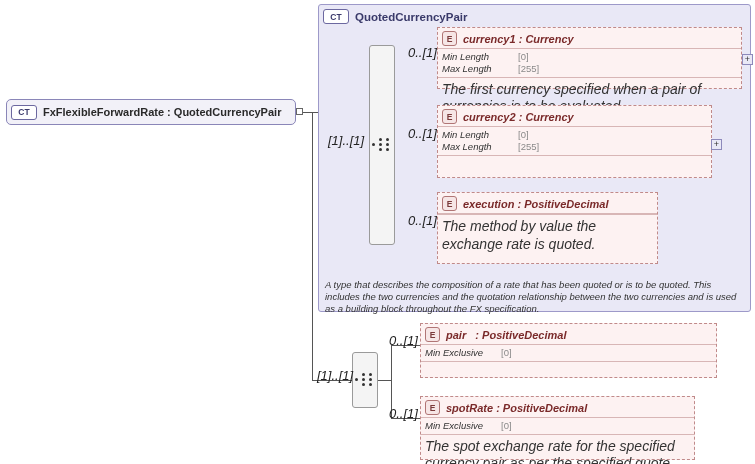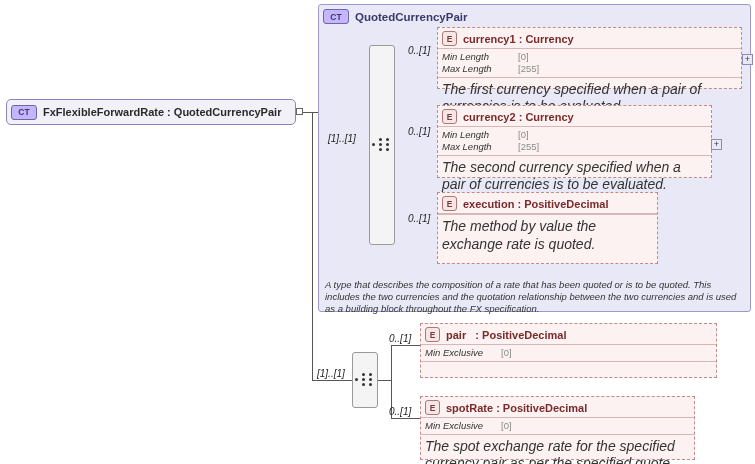--- a/index.html
+++ b/index.html
@@ -37,21 +37,21 @@
     display: inline-flex;
     align-items: center;
     justify-content: center;
     font-size: 8.5px;
     font-weight: bold;
     border-radius: 3px;
     box-sizing: border-box;
   }
   .badge-ct {
     width: 26px; height: 15px;
-    background: #c4b5fd;
+    background: #ffffff;
     border: 1px solid #6c68a0;
     color: #3b3a6b;
   }
   .badge-e {
     width: 15px; height: 15px;
     background: #f6e6e6;
     border: 1px solid #b07575;
     color: #7a3a3a;
   }
   .root-label {
@@ -122,20 +122,21 @@
   .el-head {
     display: flex;
     align-items: center;
     padding: 3px 4px 2px 4px;
   }
   .el-name {
     margin-left: 6px;
     font-size: 11px;
     font-weight: bold;
     color: #7a2a2a;
+    font-style: italic;
   }
   .el-sep {
     height: 1px;
     background: #d8b6b6;
     margin: 0;
   }
   .facets {
     padding: 2px 4px 2px 4px;
     font-size: 9.5px;
   }
@@ -168,21 +169,21 @@
     border: 1px solid #8d89bb;
     box-sizing: border-box;
     font-size: 9px;
     line-height: 9px;
     text-align: center;
     color: #333;
   }
 
   
   .card {
-    font-size: 10px;
+    font-size: 13px;
     font-style: italic;
     color: #222;
     white-space: nowrap;
   }
 
   
   .line-h, .line-v {
     background: #555;
   }
   .line-h { height: 1px; }
@@ -296,21 +297,20 @@
       <div class="facet-row">
         <span class="facet-name">Min Length</span>
         <span class="facet-val">[0]</span>
       </div>
       <div class="facet-row">
         <span class="facet-name">Max Length</span>
         <span class="facet-val">[255]</span>
       </div>
     </div>
     <div class="el-sep"></div>
-    <div class="el-doc">The second currency specified when a pair of currencies is to be evaluated.</div>
   </div>
   <div class="abs plus-box" style="left:711px; top:139px;">+</div>
 
   <div class="abs el-box" style="left:437px; top:192px; width:221px; height:72px;">
     <div class="el-head">
       <span class="badge badge-e">E</span>
       <span class="el-name"><span>execution</span> <span>: PositiveDecimal</span></span>
     </div>
     <div class="el-sep"></div>
     <div class="el-sep"></div>

